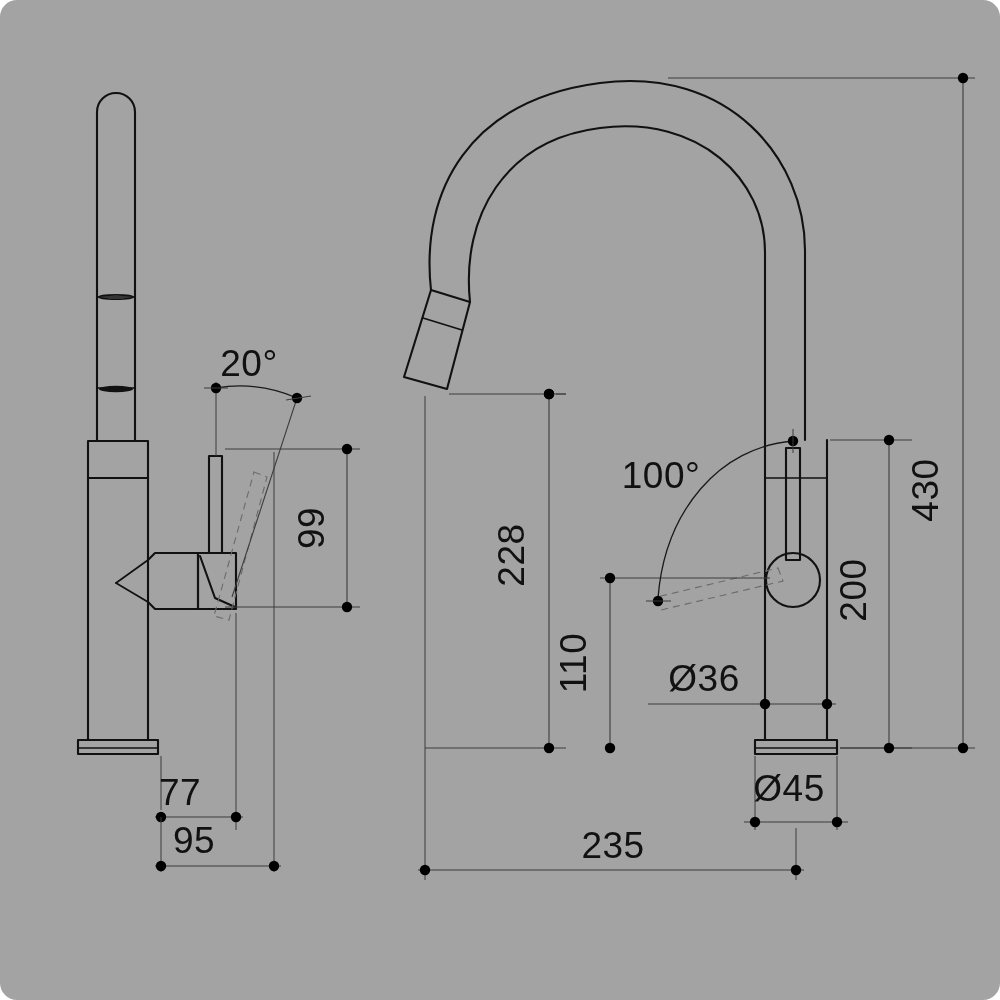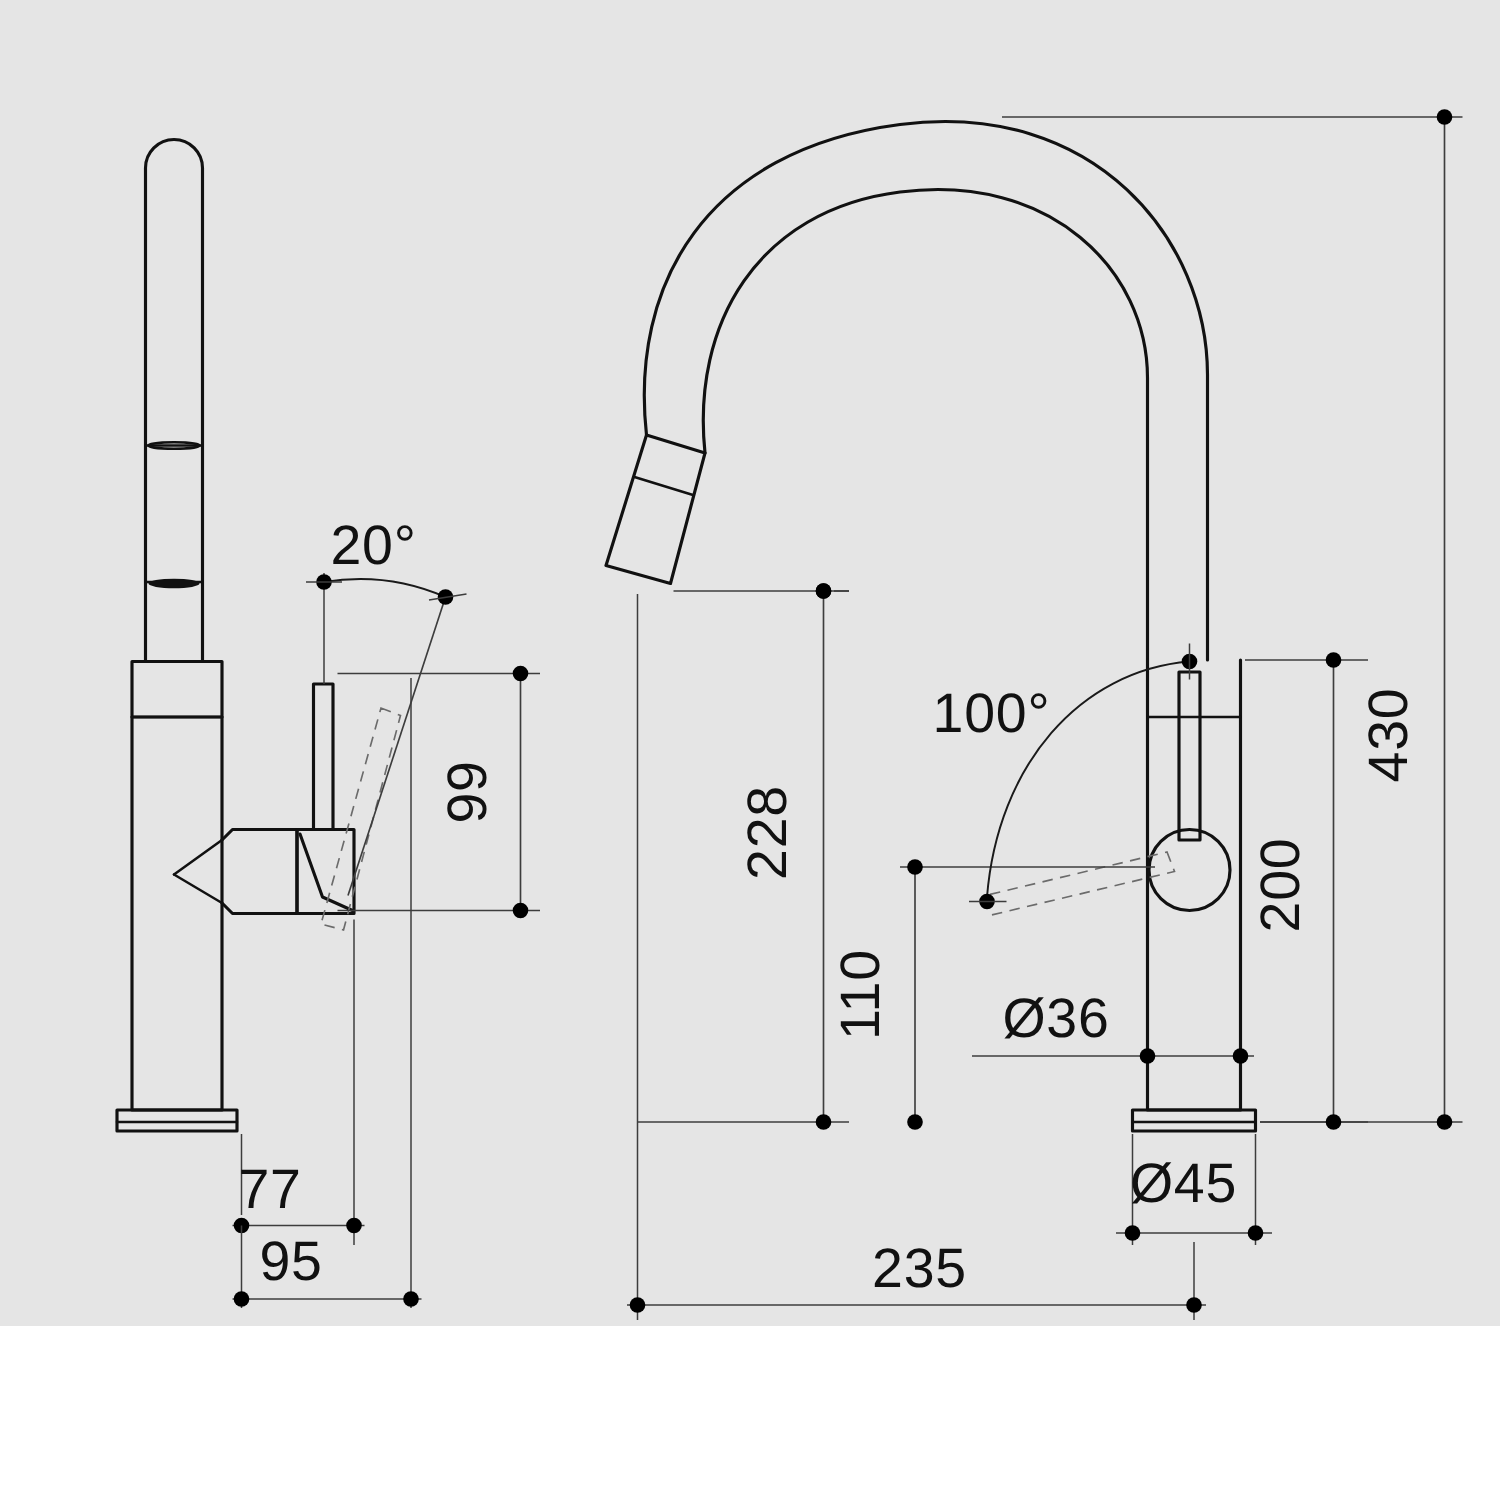--- a/index.html
+++ b/index.html
@@ -7,23 +7,24 @@
     margin: 0;
     padding: 0;
     background: #ffffff;
   }
   body {
     font-family: "Liberation Sans", sans-serif;
   }
   #sheet {
     position: relative;
     width: 1000px;
-    height: 884px;
-    background: #e5e5e5;
+    height: 1000px;
+    background: #a3a3a3;
     overflow: hidden;
+    border-radius: 17px;
   }
   #sheet svg {
     display: block;
     width: 1000px;
     height: 1000px;
   }
   .outline {
     fill: none;
     stroke: #111111;
     stroke-width: 2.1;

